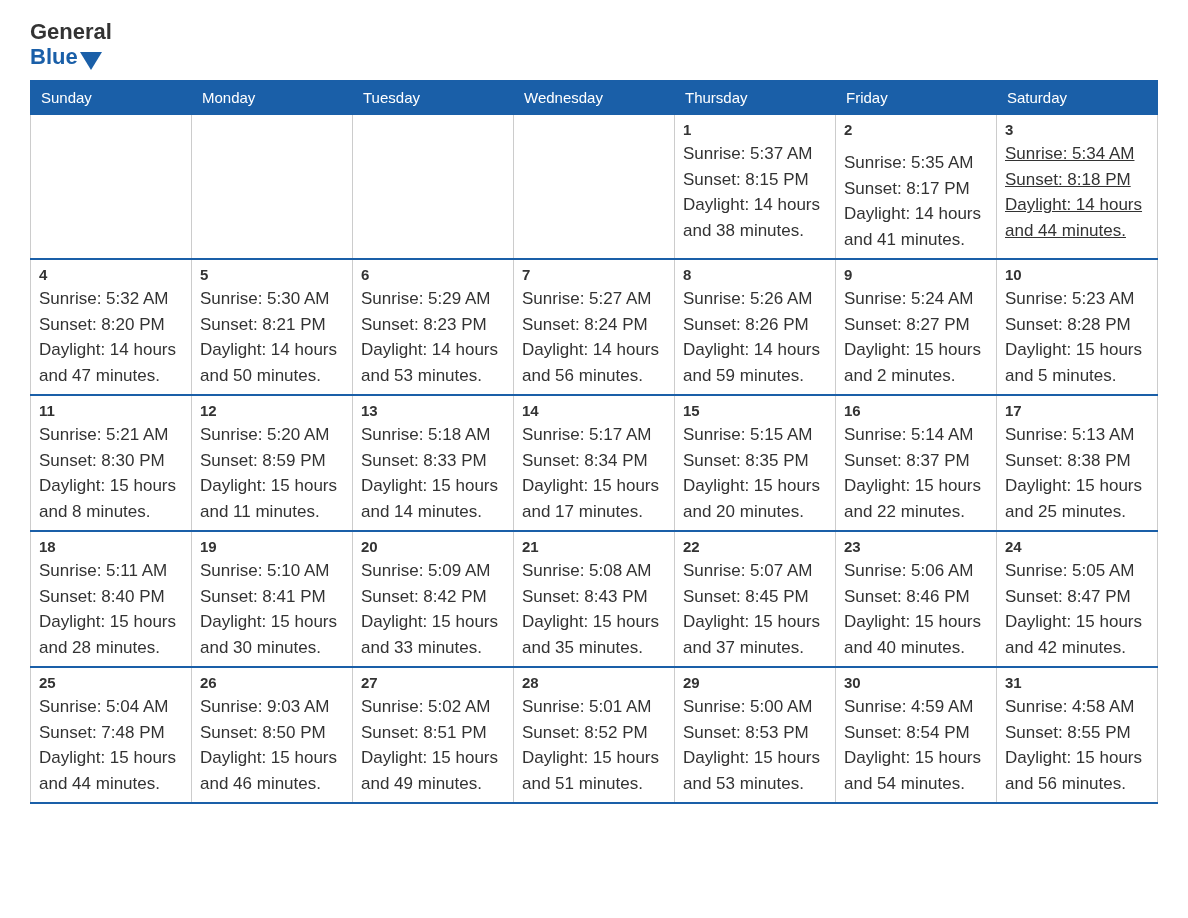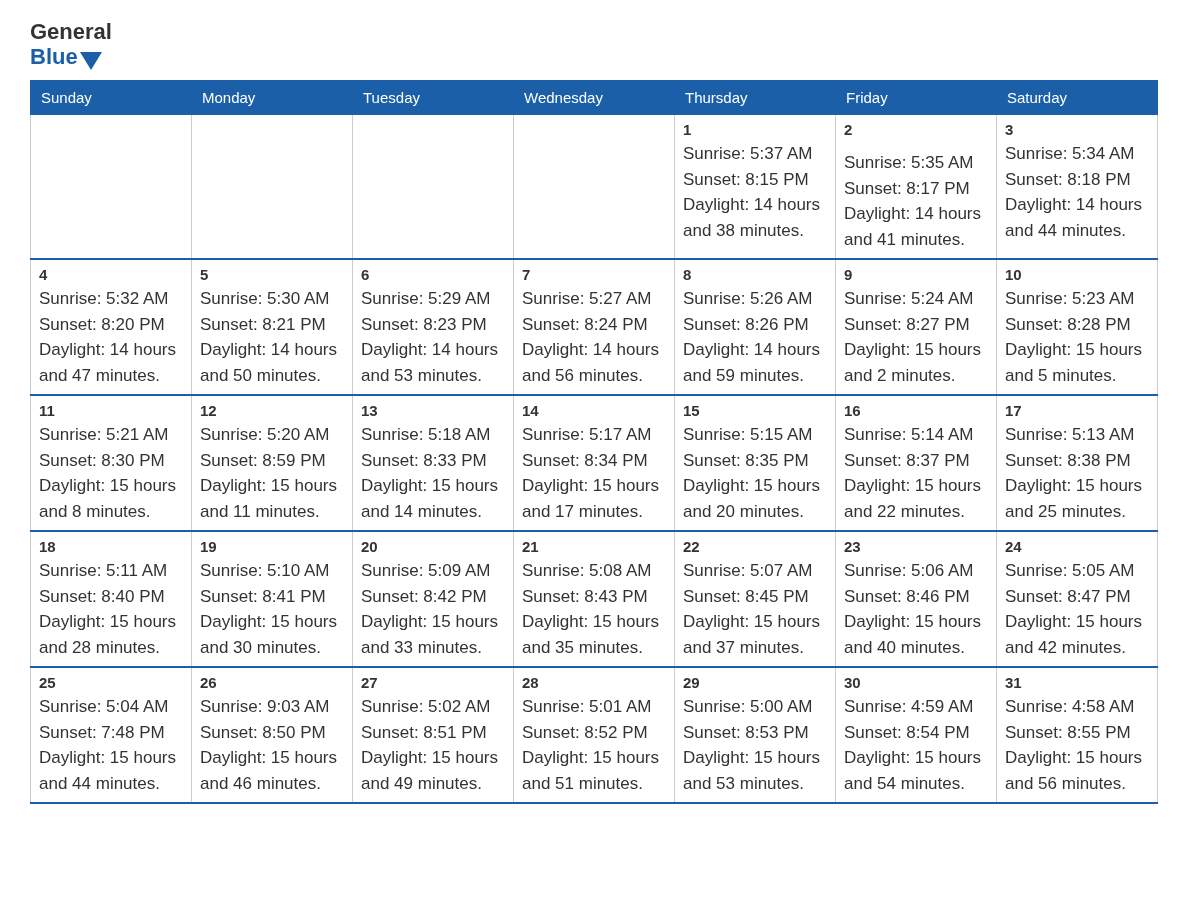--- a/index.html
+++ b/index.html
@@ -147,21 +147,21 @@
         </td>
         <td>
           <span class="day-num">2</span>
           <div class="day-info" style="white-space: pre-line; margin-top: 12px;">Sunrise: 5:35 AM
 Sunset: 8:17 PM
 Daylight: 14 hours
 and 41 minutes.</div>
         </td>
         <td>
           <span class="day-num">3</span>
-          <div class="day-info" style="white-space: pre-line;">Sunrise: 5:34 AM
+          <div class="day-info" style="white-space: pre-line; text-decoration: underline;">Sunrise: 5:34 AM
 Sunset: 8:18 PM
 Daylight: 14 hours
 and 44 minutes.</div>
         </td>
       </tr>
       <tr>
         <td>
           <span class="day-num">4</span>
           <div class="day-info" style="white-space: pre-line;">Sunrise: 5:32 AM
 Sunset: 8:20 PM

